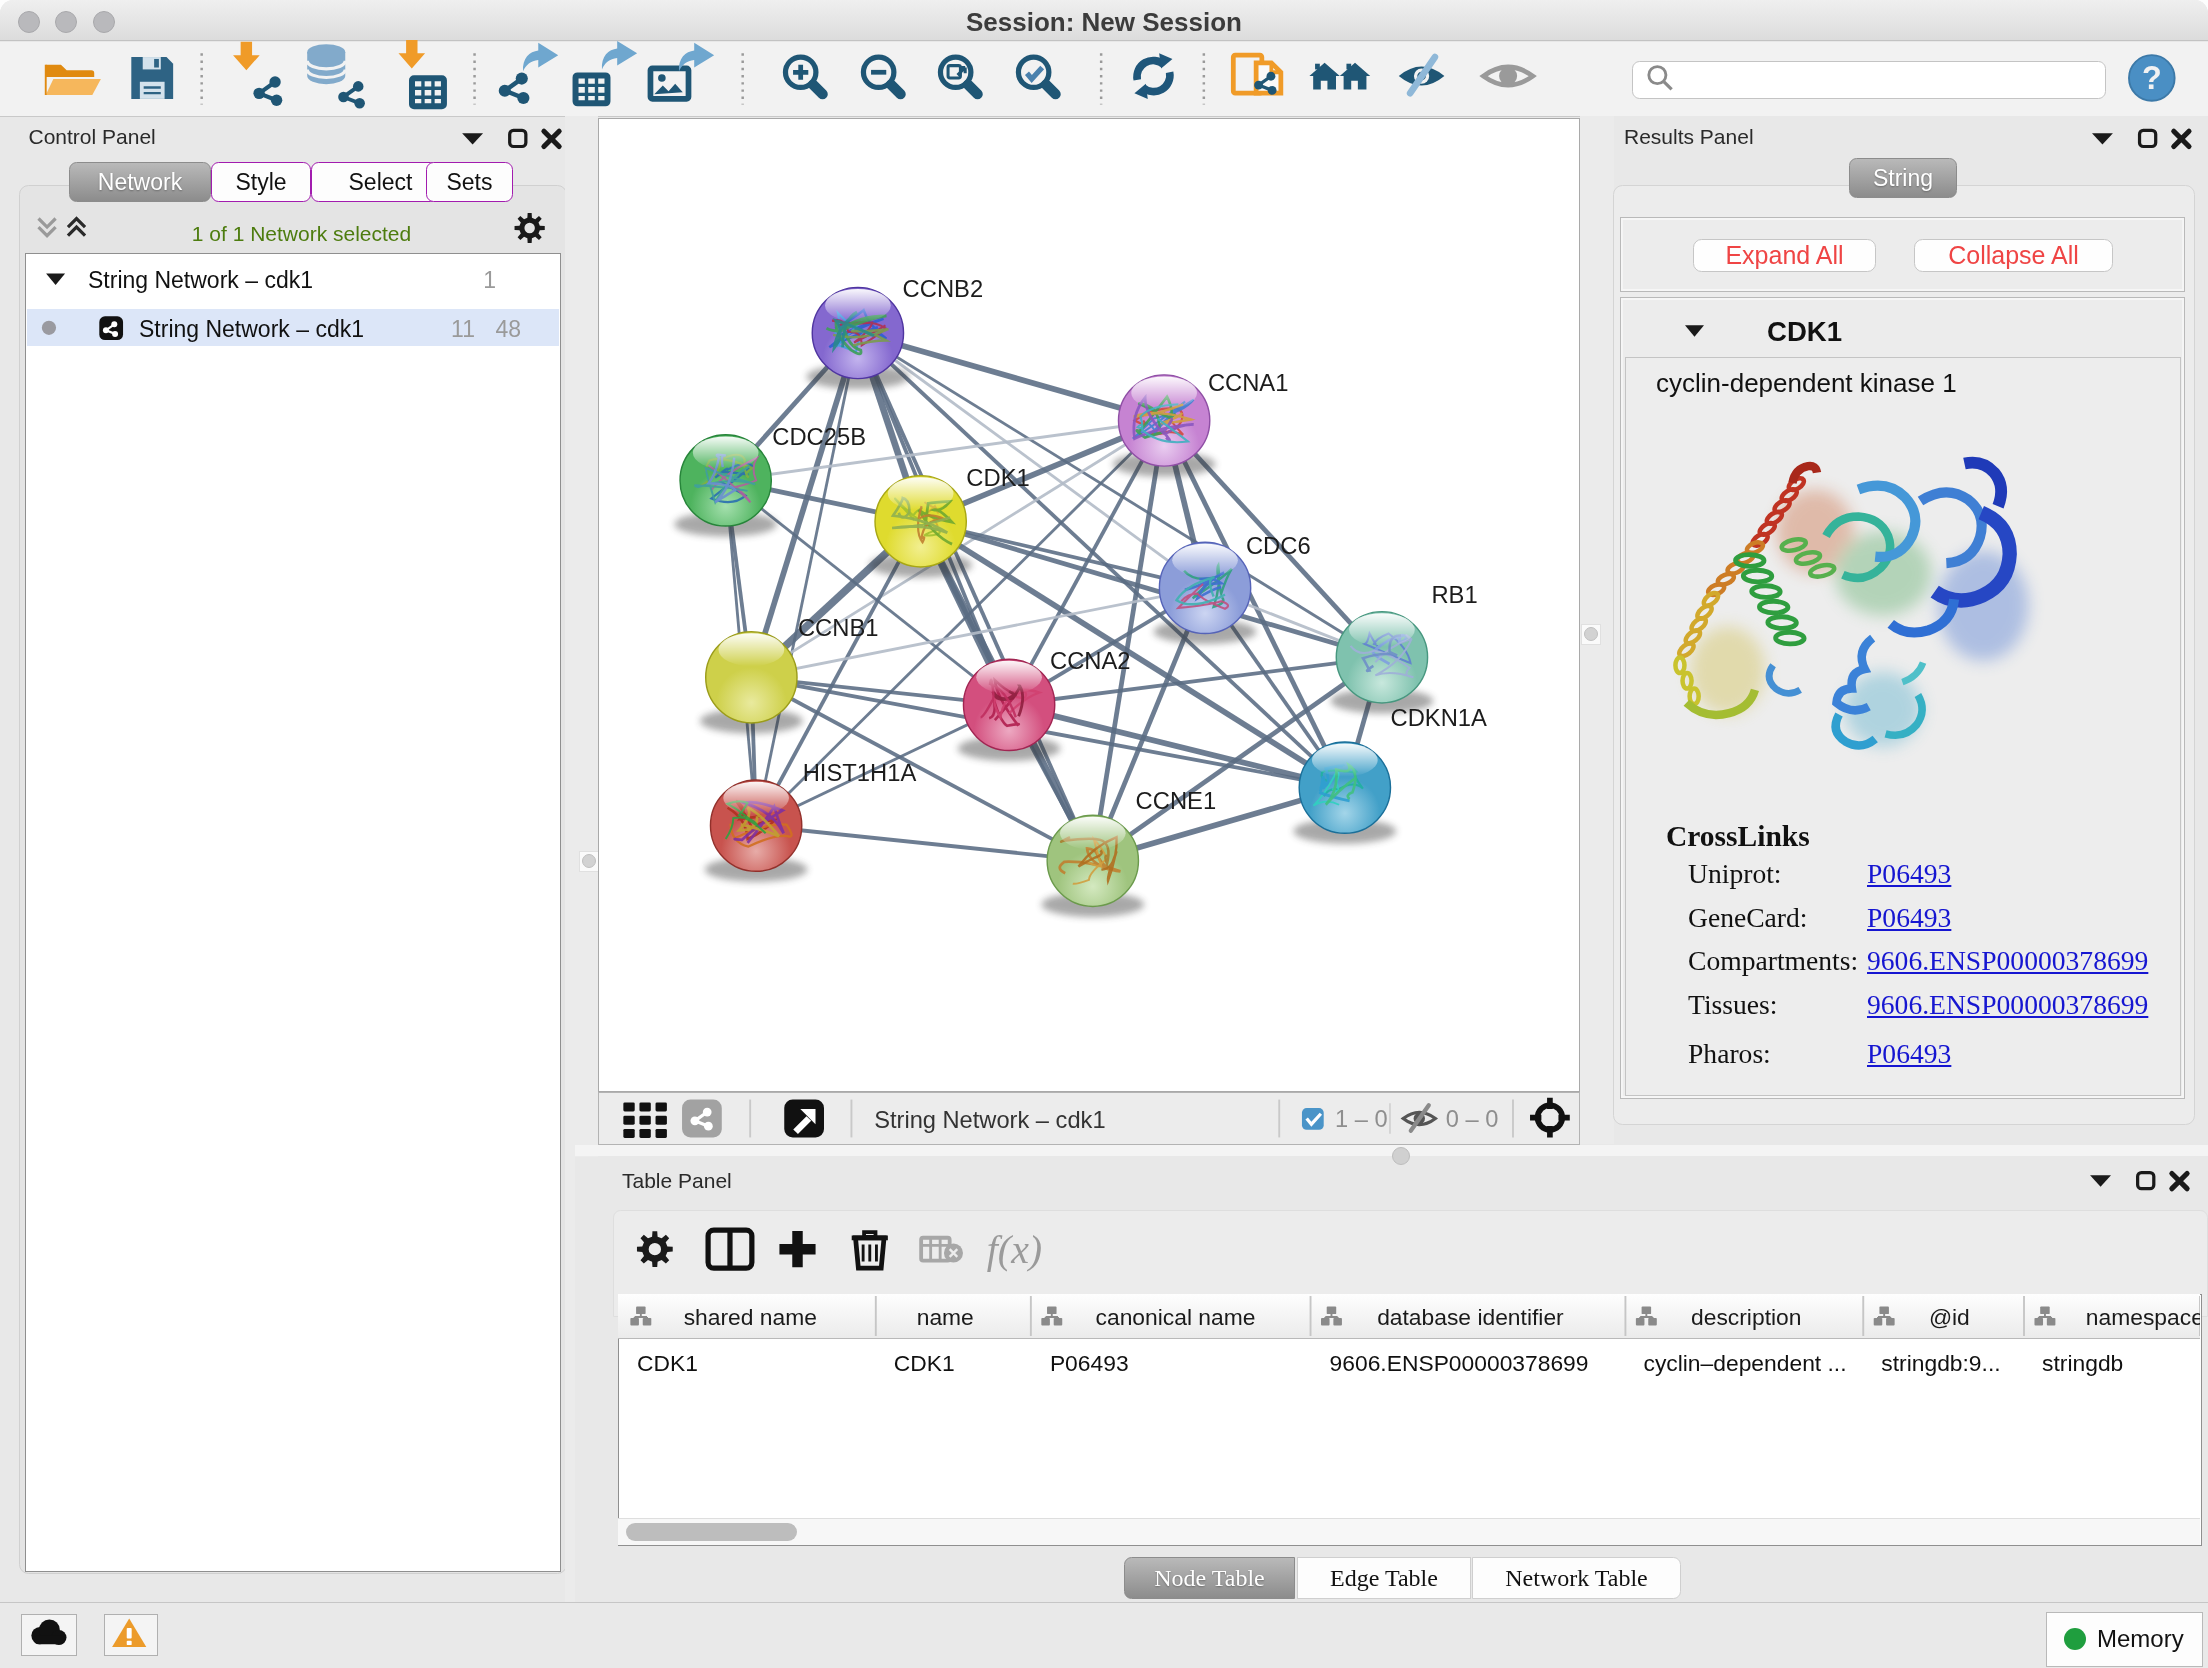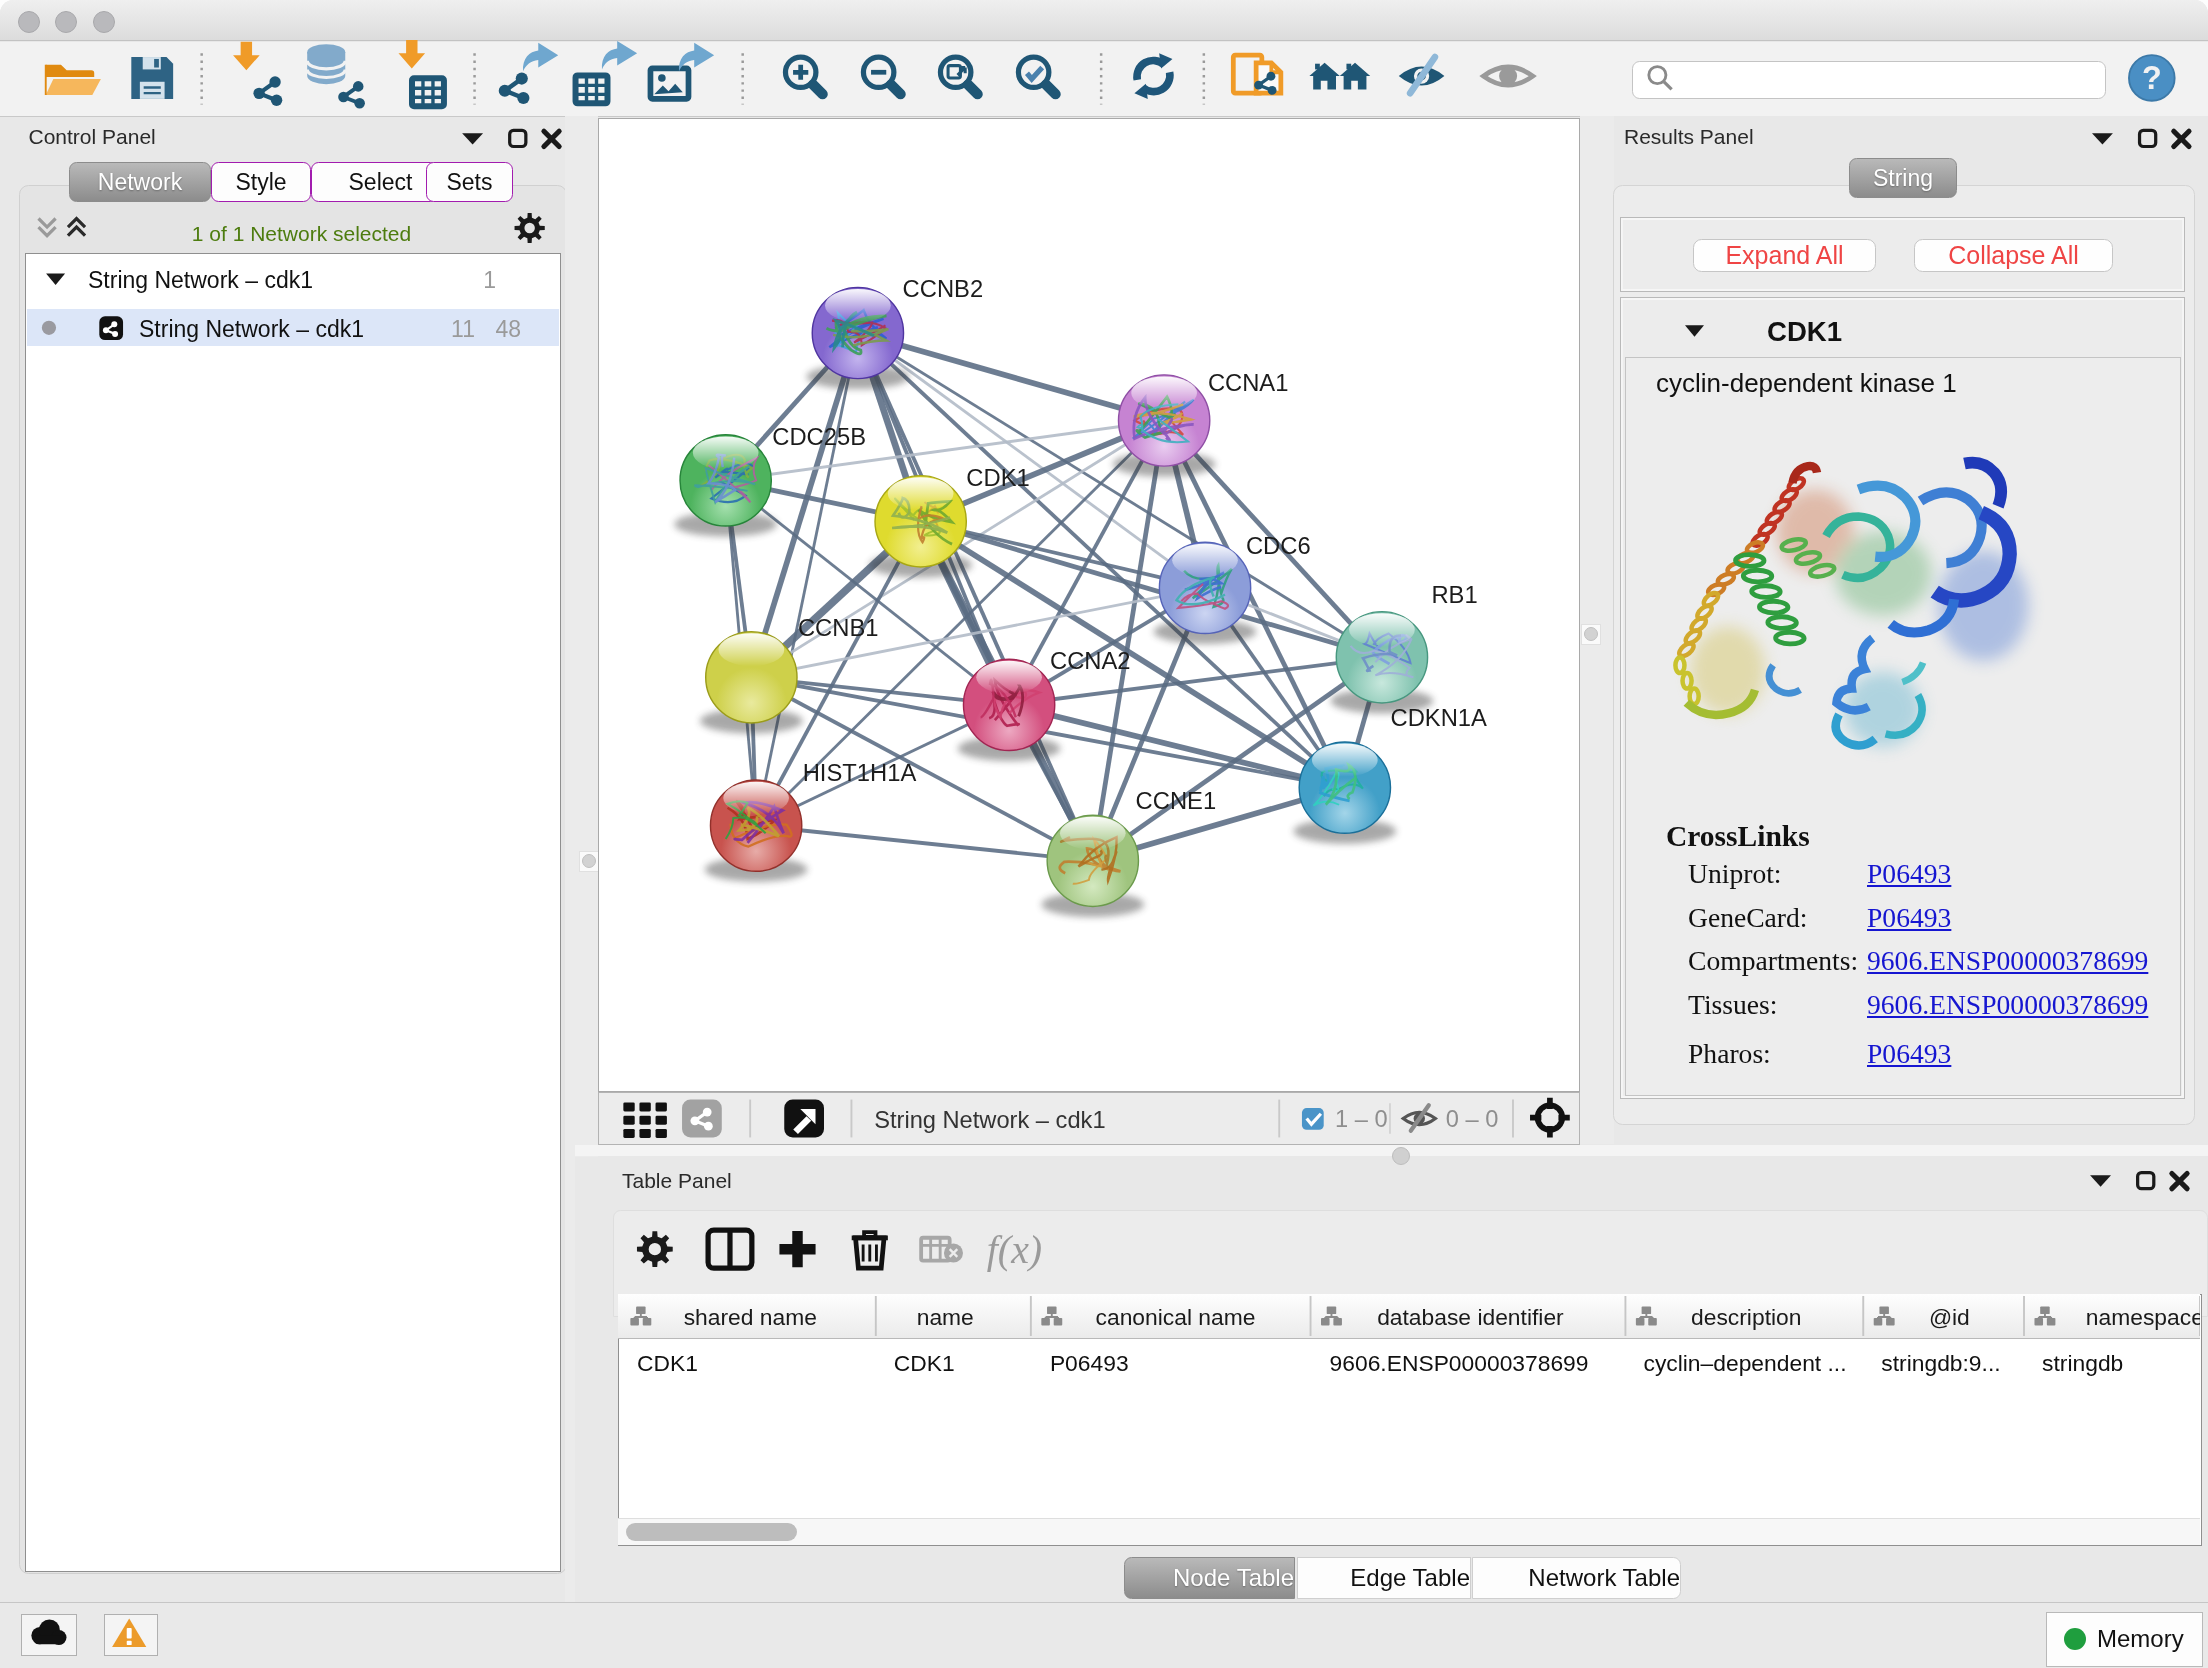--- a/index.html
+++ b/index.html
@@ -36,30 +36,31 @@
   .btn{position:absolute;background:#fefefe;border:1.9px solid #c6c6c6;border-radius:8.6px;
        font-size:25px;color:#ef4444;text-align:center;}
   .serif{font-family:"Liberation Serif",serif;}
   .lnk{font-size:27.6px;color:#1616d1;text-decoration:underline;}
   #tp{left:575px;top:1157px;width:1633px;height:445px;background:#e8e8e8;}
   #tp-tbbox{left:613px;top:1210px;width:1593px;height:105px;background:#ececec;border:1px solid #dedede;border-radius:7.6px 7.6px 0 0;}
   #tp-table{left:618px;top:1294px;width:1582px;height:250px;background:#fff;border:1.9px solid #8f8f8f;}
   #bottombar{left:0px;top:1602px;width:2208px;height:67px;background:#e9e9e9;border-top:1.9px solid #c6c6c6;}
   .bbtn{position:absolute;background:#f4f4f4;border:1.9px solid #b0b0b0;}
   .btab{position:absolute;top:1557px;height:40px;background:#fdfdfd;border:1px solid #cfcfcf;
-        font-size:24px;color:#111;text-align:right;line-height:40px;}
+        font-size:24px;color:#111;text-align:center;line-height:40px;font-family:Liberation Serif, serif;}
   .btab.tabsel{background:linear-gradient(#b9b9b9,#8c8c8c);color:#fff;border:1px solid #8c8c8c;}
 </style>
 </head>
 <body>
 <div id="win">
   <div id="titlebar" class="abs">
     <div class="tl abs" style="left:18px;"></div>
     <div class="tl abs" style="left:55px;"></div>
     <div class="tl abs" style="left:93px;"></div>
+    <div id="title" class="abs">Session: New Session</div>
   </div>
   <div id="toolbar" class="abs"></div>
   <div id="searchbox" class="abs"></div>
   <svg class="abs" style="left:0;top:0;" width="2208" height="116" viewBox="0 0 2322 122">
       <g transform="translate(76,82)">
 <path d="M-28 -14 h16 l6 6 h26 a3 3 0 0 1 3 3 v4 h-51 z" fill="#e08a10"></path>
 <path d="M-28 18 l8 -17 h50 l-9 17 z" fill="#f6b75c"></path>
 <path d="M-28 -14 v32" stroke="#e08a10" stroke-width="2"></path>
       </g>
       <g transform="translate(160,82)">

